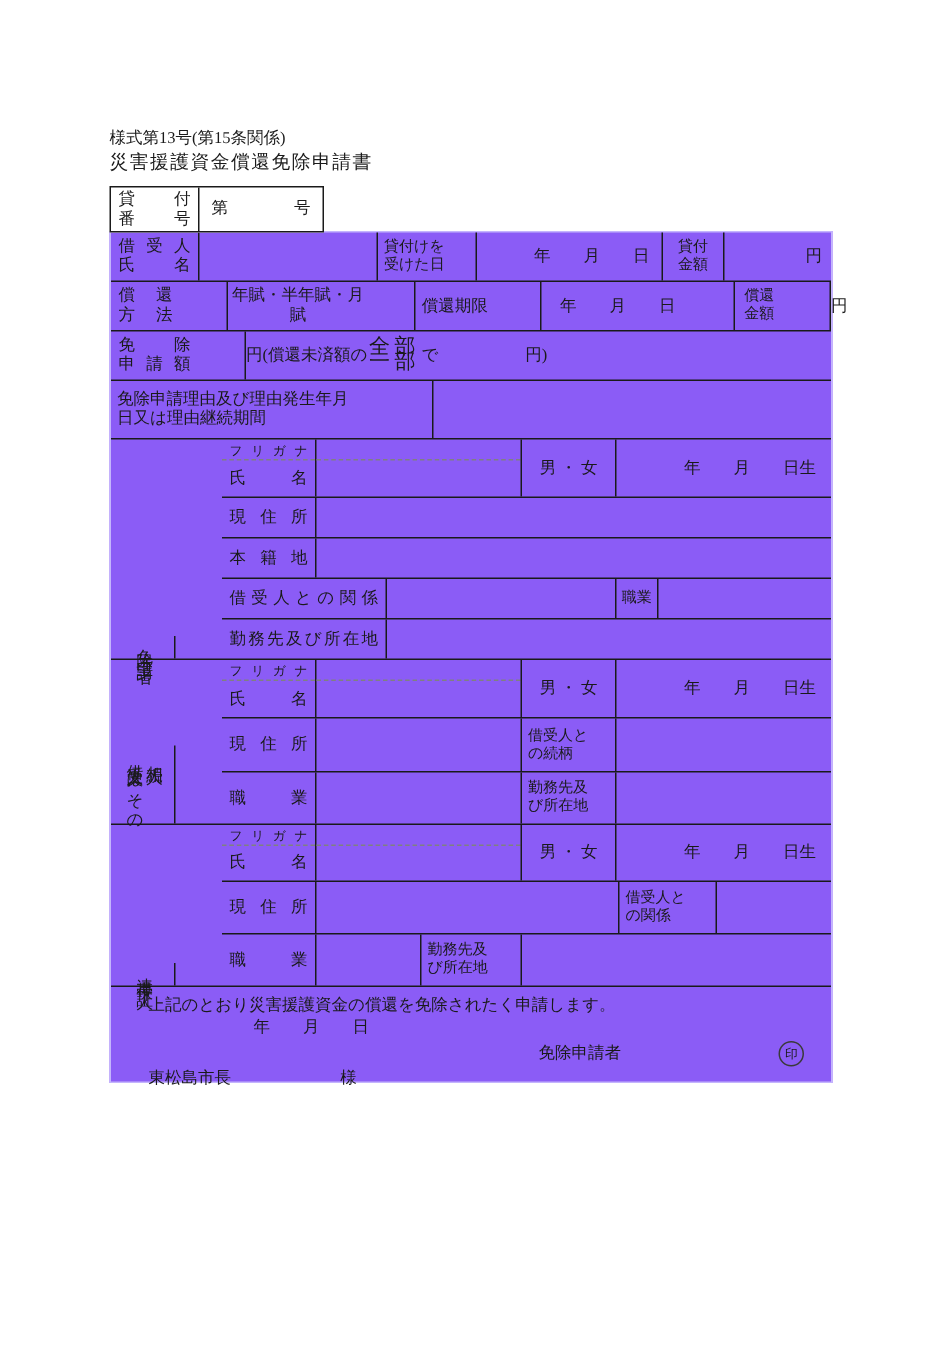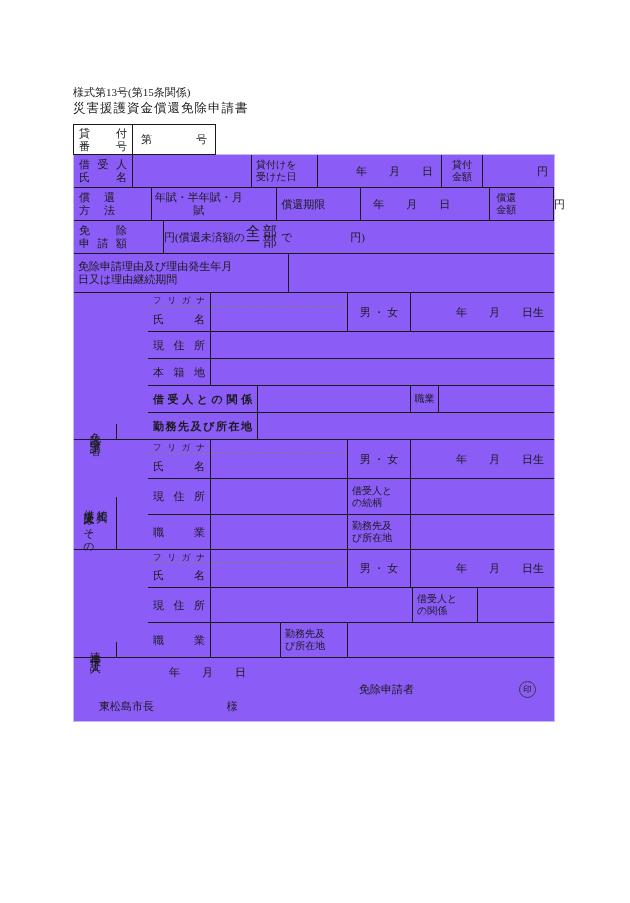--- a/index.html
+++ b/index.html
@@ -62,21 +62,21 @@
   .f-line3 { display:flex; align-items:center; justify-content:space-between;
              padding-left:285px; padding-right:18px; margin-top:2px; }
   .f-line4 { padding-left:25px; margin-top:2px; }
   .honorific { margin-left:70px; }
   .seal { width:15px; height:15px; border:1px solid #3a3a3a; border-radius:50%;
           font-size:8.5px; line-height:8.5px; display:flex; align-items:center; justify-content:center; }
 
   
   .w58{width:58px;} .w119{width:119px;} .w66{width:66px;} .w124{width:124px;} .w41{width:41px;}
   .w183{width:183px;} .w62{width:62px;} .w137{width:137px;} .w63{width:63px;}
-  .w109{width:109px;font-weight:bold;} .w153{width:153px;} .w28{width:28px;} .w202{width:202px;}
+  .w109{width:109px;} .w153{width:153px;} .w28{width:28px;} .w202{width:202px;}
   .w65{width:65px;} .w70{width:70px;} .w67{width:67px;}
   .h32{height:32px;} .h38{height:38px;} .h26{height:26px;} .h35{height:35px;} .h34{height:34px;} .h37{height:37px;}
 </style>
 </head>
 <body>
 
 <div class="sheet">
   <div class="content">
 
     <div class="form-code">様式第13号(第15条関係)</div>
@@ -317,20 +317,21 @@
             <div class="cell w67">
               <span class="ll sm">勤務先及</span>
               <span class="ll sm">び所在地</span>
             </div>
             <div class="cell grow"></div>
           </div>
         </div>
       </div>
 
       <div class="footer">
+        <div class="f-line1">上記のとおり災害援護資金の償還を免除されたく申請します。</div>
         <div class="f-line2">年　　月　　日</div>
         <div class="f-line3">
           <span>免除申請者</span>
           <span class="seal">印</span>
         </div>
         <div class="f-line4">
           <span>東松島市長</span>
           <span class="honorific">様</span>
         </div>
       </div>

